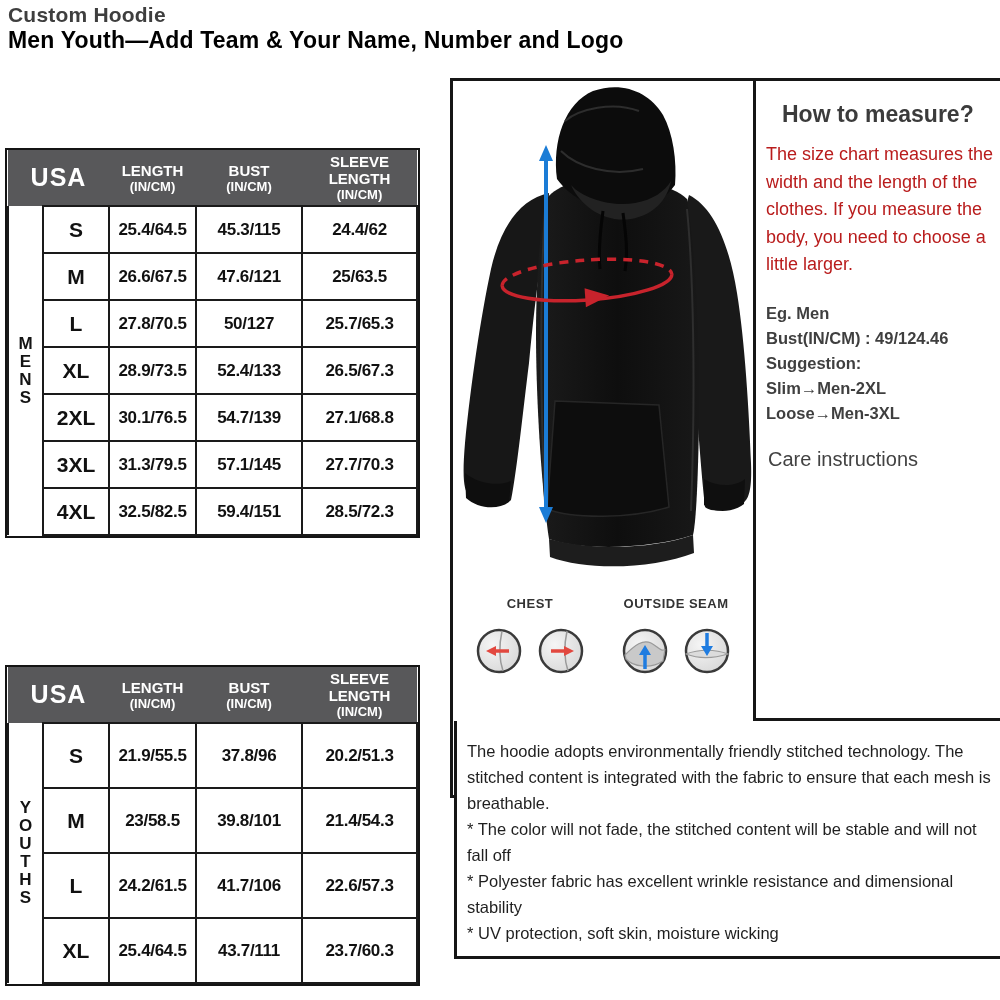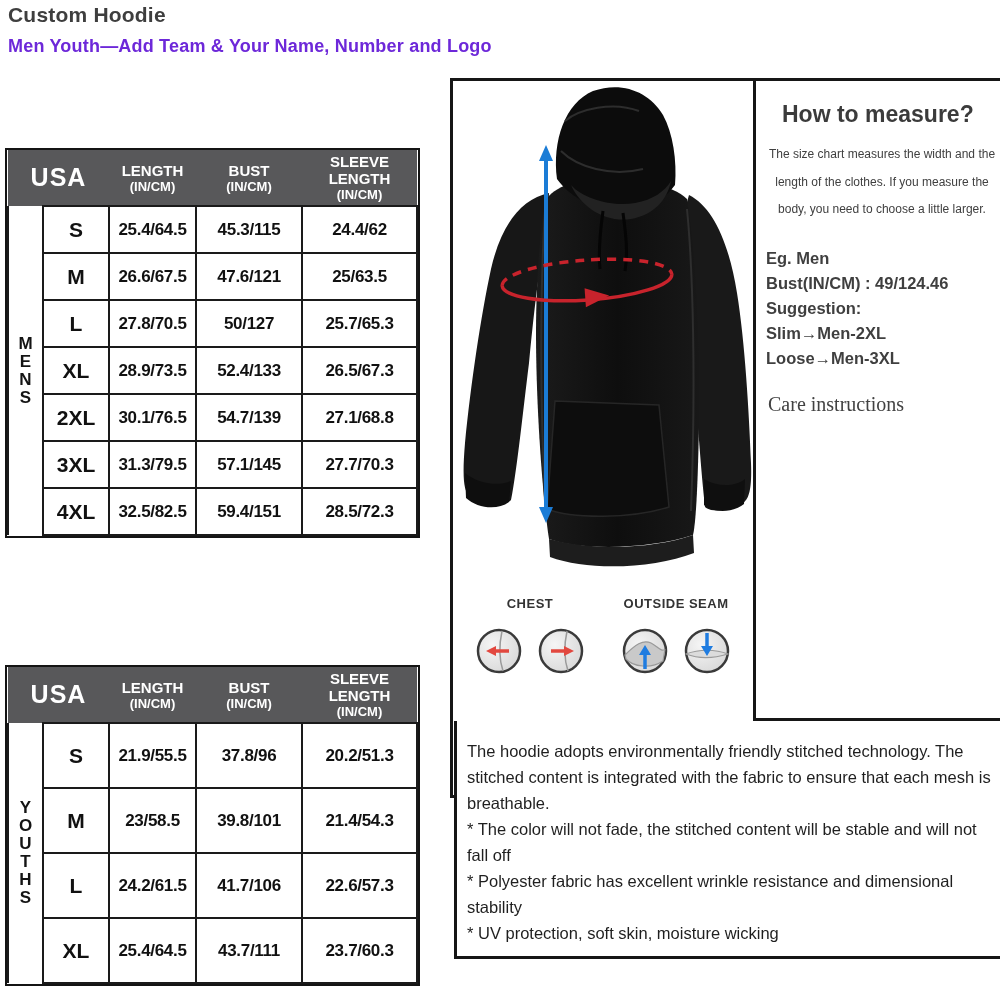--- a/index.html
+++ b/index.html
@@ -2,21 +2,21 @@
 <html style="--header-gray: #58585a; --accent-red: #c8232c; --accent-blue: #1b7cd6; --border-black: #161616;"><head>
 <meta charset="utf-8">
 <style>
   * { box-sizing: border-box; margin: 0; padding: 0; }
   html,body { background:#fff; }
   body { font-family:"Liberation Sans", sans-serif; }
   #canvas { position:relative; width:1000px; height:1000px; background:#fff; overflow:hidden; }
 
   
   .title    { position:absolute; left:8px;  top:3px;  font-size:21px; font-weight:bold; color:#3e3e3e; letter-spacing:.2px; }
-  .subtitle { position:absolute; left:8px;  top:36px; font-size:18px; font-weight:bold; color:#6d28d9; letter-spacing:.2px; }
+  .subtitle { position:absolute; left:8px;  top:27px; font-size:23px; font-weight:bold; color:#000000; letter-spacing:.2px; }
 
   
   .table-wrap { position:absolute; left:5px; border:2px solid #141414; background:#fff; }
   .mens   { top:148px; }
   .youths { top:665px; }
   .size-table { border-collapse:collapse; width:409px; table-layout:fixed; }
   .size-table th { height:56px; background:var(--header-gray,#58585a); color:#fff; border:none; vertical-align:middle; text-align:center; padding:0; }
   .size-table th.usa { font-size:25px; font-weight:bold; letter-spacing:1px; }
   .size-table .ct { font-size:15px; font-weight:bold; line-height:17px; }
   .size-table .cs { font-size:13px; font-weight:bold; line-height:15px; }
@@ -32,24 +32,24 @@
   .hoodie-panel { position:absolute; left:450px; top:78px; width:306px; height:720px; border:3px solid #161616; background:#fff; }
   .hoodie-svg { position:absolute; left:0; top:0; }
   .measure-icons { position:absolute; left:4px; right:4px; top:515px; display:flex; justify-content:space-around; }
   .icon-group { text-align:center; }
   .icon-label { font-size:13px; font-weight:bold; color:#333; letter-spacing:.5px; }
   .icon-row { display:flex; gap:14px; margin-top:16px; justify-content:center; }
 
   
   .measure-info { position:absolute; left:756px; top:78px; width:244px; height:643px; border-top:3px solid #161616; border-bottom:3px solid #161616; background:#fff; }
   .htm-heading  { margin:20px 4px 0 26px; font-size:23px; font-weight:bold; color:#3b3b3b; }
-  .htm-body     { margin:13px 2px 0 10px; font-size:12px; line-height:27.5px; color:#404040;text-align:center; }
+  .htm-body     { margin:13px 2px 0 10px; font-size:18px; line-height:27.5px; color:#b91c1c; }
   .eg-block     { margin:22px 2px 0 10px; }
   .eg-line      { font-size:16.5px; font-weight:bold; line-height:25px; color:#3f3f3f; }
-  .care-heading { margin:22px 2px 0 12px; font-size:20px; color:#424242;font-family:Liberation Serif, serif; }
+  .care-heading { margin:22px 2px 0 12px; font-size:20px; color:#424242; }
   .care-list    { margin:4px 0 0 10px; }
   .care-item    { font-size:18.5px; line-height:27px; color:#3f3f3f; }
 
   
   .desc-box { position:absolute; left:454px; top:721px; width:546px; min-height:222px; border-left:3px solid #161616; border-bottom:3px solid #161616; background:#fff; padding:17px 6px 10px 10px; }
   .desc-line { font-size:16.5px; line-height:26px; color:#1f1f1f; }
 </style>
 </head>
 <body>
 

